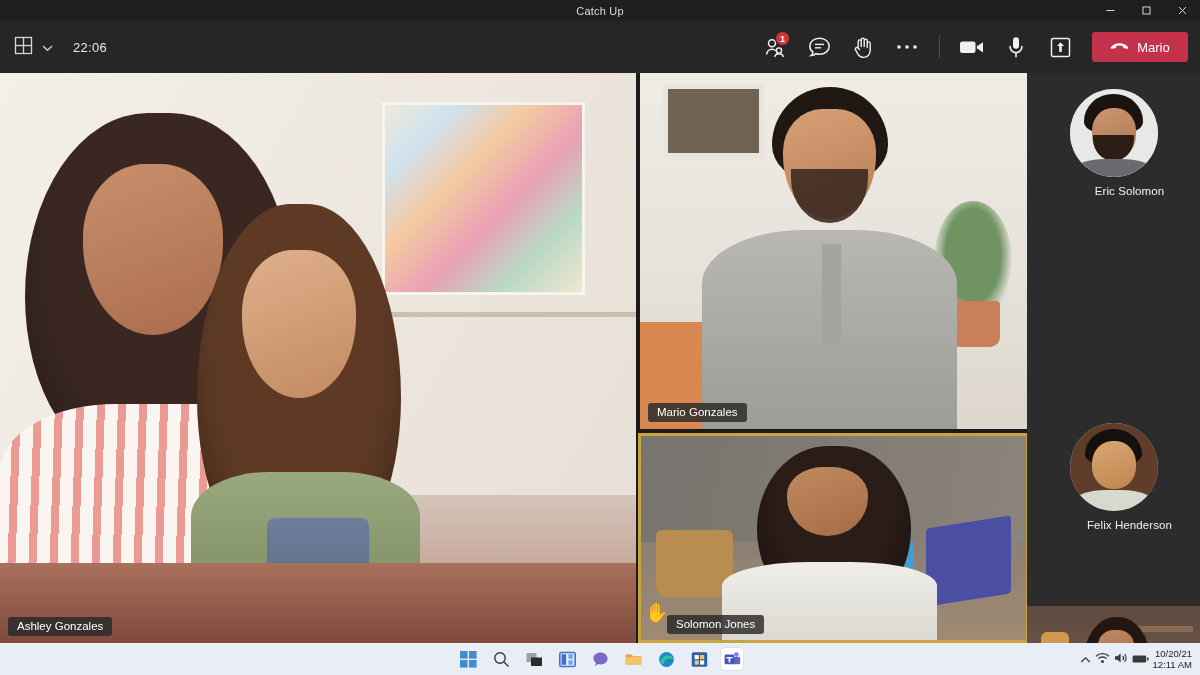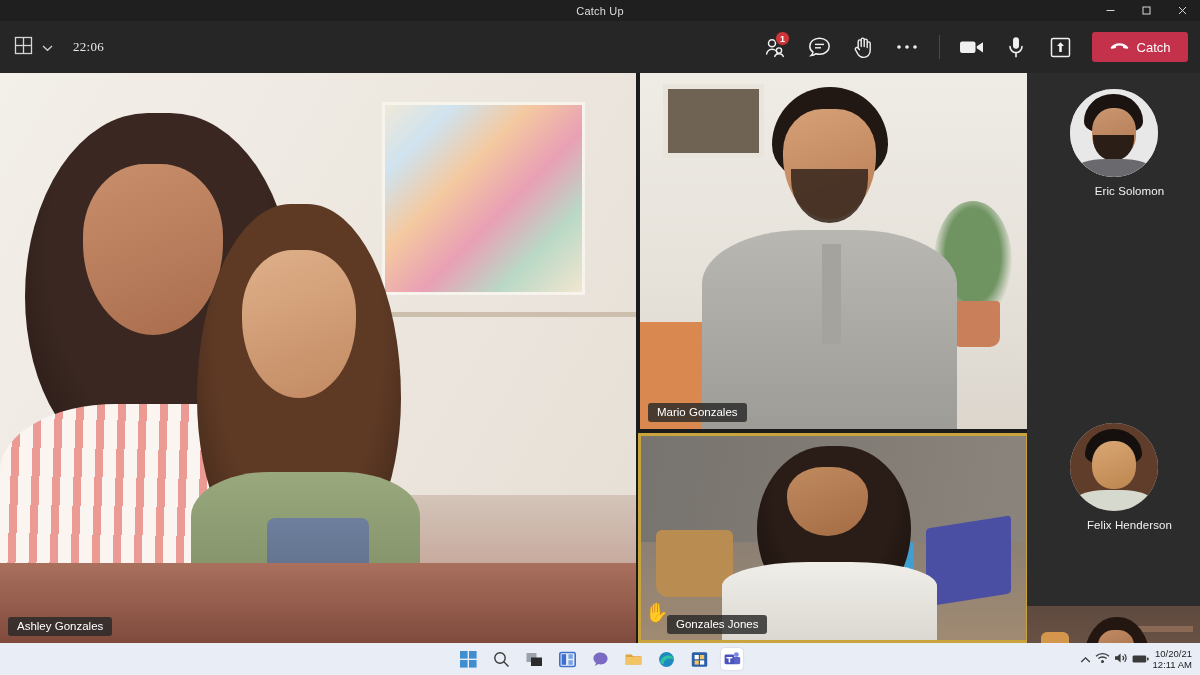--- a/index.html
+++ b/index.html
@@ -24,21 +24,21 @@
     color:#d8d8d8;
   }
   .winbtn svg { display:block; }
 
   
   .toolbar {
     position:absolute; left:0; top:21px; width:1200px; height:52px;
     background:#262626; display:flex; align-items:center;
   }
   .tb-left { display:flex; align-items:center; padding-left:14px; gap:9px; }
-  .timer { color:#e8e8e8; font-size:13px; margin-left:11px; letter-spacing:.3px;font-family:Liberation Serif, serif; }
+  .timer { color:#e8e8e8; font-size:13px; margin-left:11px; letter-spacing:.3px; }
 
   .tb-right {
     position:absolute; right:12px; top:0; height:52px;
     display:flex; align-items:center; gap:0;
   }
   .tbtn {
     width:44px; height:42px; display:flex; align-items:center; justify-content:center;
     position:relative; color:#f0f0f0;
   }
   .tbtn svg { display:block; }
@@ -336,21 +336,21 @@
           <path d="M10.5 5.2 14 9.1h-2.2v6h-2.6v-6H7z" fill="#f0f0f0"></path>
         </svg>
       </div>
 
       <div class="leave-btn">
         <span>
           <svg width="19" height="11" viewBox="0 0 19 11">
             <path d="M9.5 1.2C5.6 1.2 2.2 3 .9 5.2c-.5.9.2 1.8 1.2 1.6l2.8-.5c.8-.1 1.3-.8 1.2-1.5l-.1-.9c1.1-.3 2.3-.5 3.5-.5s2.4.2 3.5.5l-.1.9c-.1.8.4 1.4 1.2 1.5l2.8.5c1 .2 1.7-.7 1.2-1.6C16.8 3 13.4 1.2 9.5 1.2z" fill="#fff"></path>
           </svg>
         </span>
-        <span>Catch</span>
+        <span>Mario</span>
       </div>
 
     </div>
   </div>
 
   <div class="stage">
 
     <div class="tile tile-main">
       <div class="scene s-main">
         <div class="wall"></div>
@@ -392,21 +392,21 @@
         <div class="wallN"></div>
           <div class="basket"></div>
           <div class="bottle"></div>
           <div class="mat"></div>
         <div class="hairN"></div>
           <div class="faceN"></div>
           <div class="topN"></div>
       </div>
       <div class="hand-emoji">✋</div>
       <div class="namebadge">
-        <span>Gonzales Jones</span>
+        <span>Solomon Jones</span>
       </div>
     </div>
   </div>
 
   <div class="rail">
 
     <div class="rail-item" style="top:16px">
       <div class="avatar-wrap">
         <div class="avatar" style="width:88px;height:88px">
           <div class="av-eric">

